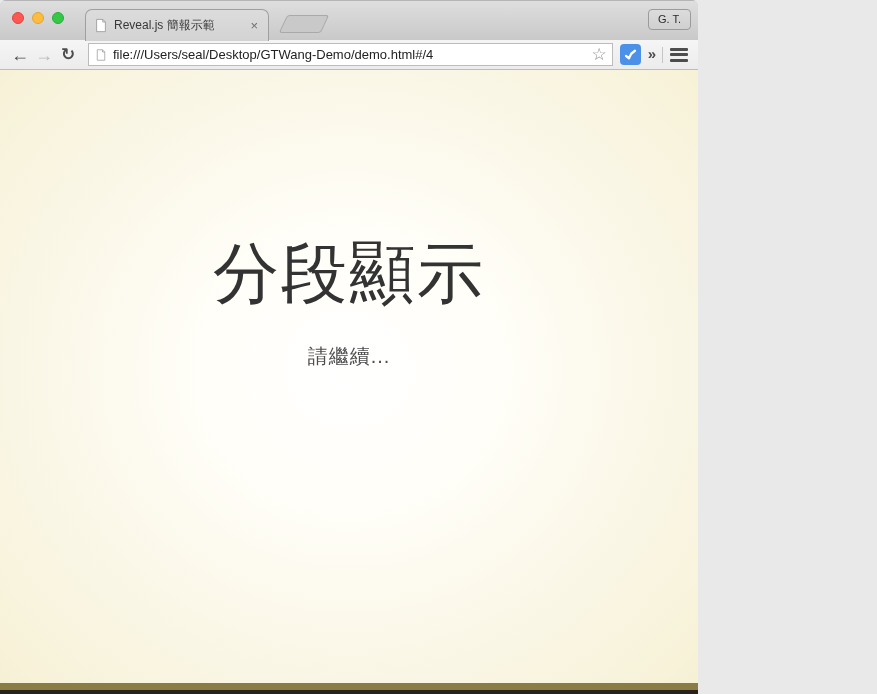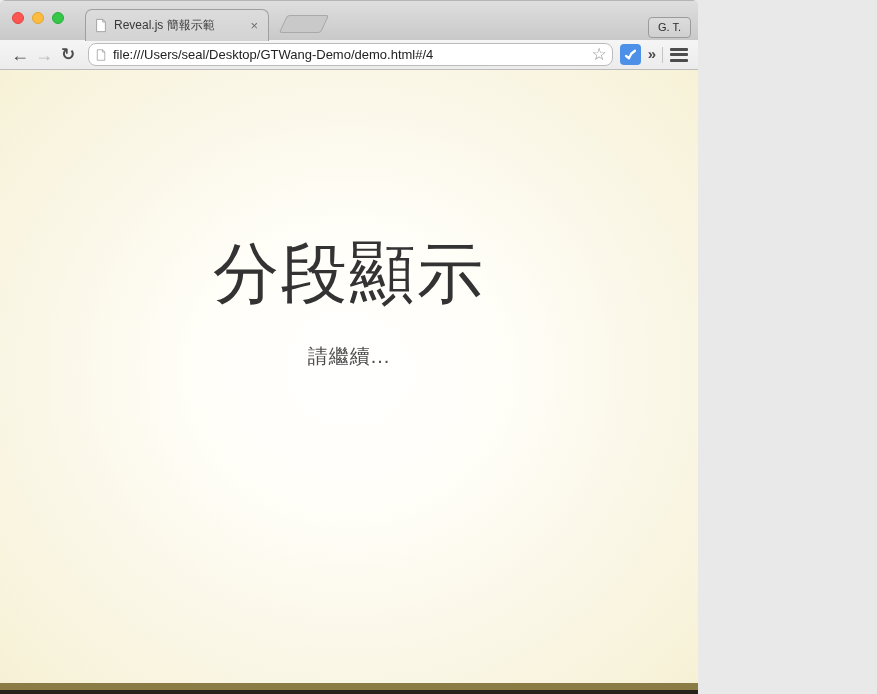--- a/index.html
+++ b/index.html
@@ -46,21 +46,21 @@
   .favicon { width: 14px; height: 15px; flex: 0 0 14px; display: inline-block; }
   .newtab {
     position: absolute; left: 283px; top: 14px;
     width: 42px; height: 18px;
     background: #c9c9c9;
     border: 1px solid #a9a9a9;
     border-radius: 3px;
     transform: skewX(-25deg);
   }
   .profile-btn {
-    position: absolute; right: 7px; top: 16px;
+    position: absolute; right: 7px; top: 8px;
     padding: 3px 9px 4px;
     font-size: 11px; color: #2b2b2b;
     background: linear-gradient(#dcdcdc, #d0d0d0);
     border: 1px solid #9b9b9b; border-radius: 4px;
     cursor: pointer;
   }
 
   
   .navbar {
     height: 30px; flex: 0 0 30px;
@@ -73,21 +73,21 @@
     font-size: 18px; font-weight: bold; color: #4c4c4c;
     width: 24px; text-align: center; flex: 0 0 24px;
     line-height: 1; cursor: pointer; user-select: none;
   }
   .nav-icon.disabled { color: #b9b9b9; cursor: default; }
   .nav-icon.reload { font-size: 17px; }
   .omnibox {
     flex: 1; height: 23px;
     margin: 0 7px 0 8px;
     background: #ffffff;
-    border: 1px solid #bcbcbc; border-radius: 8px;
+    border: 1px solid #bcbcbc; border-radius: 0;
     display: flex; align-items: center;
     padding: 0 5px 0 6px; gap: 6px;
   }
   .favicon.small { width: 12px; height: 14px; flex: 0 0 12px; }
   .url-text {
     flex: 1; font-size: 13px; color: #222;
     white-space: nowrap; overflow: hidden;
   }
   .star { font-size: 17px; color: #8d8d8d; line-height: 1; cursor: pointer; }
   .ext-icon {

